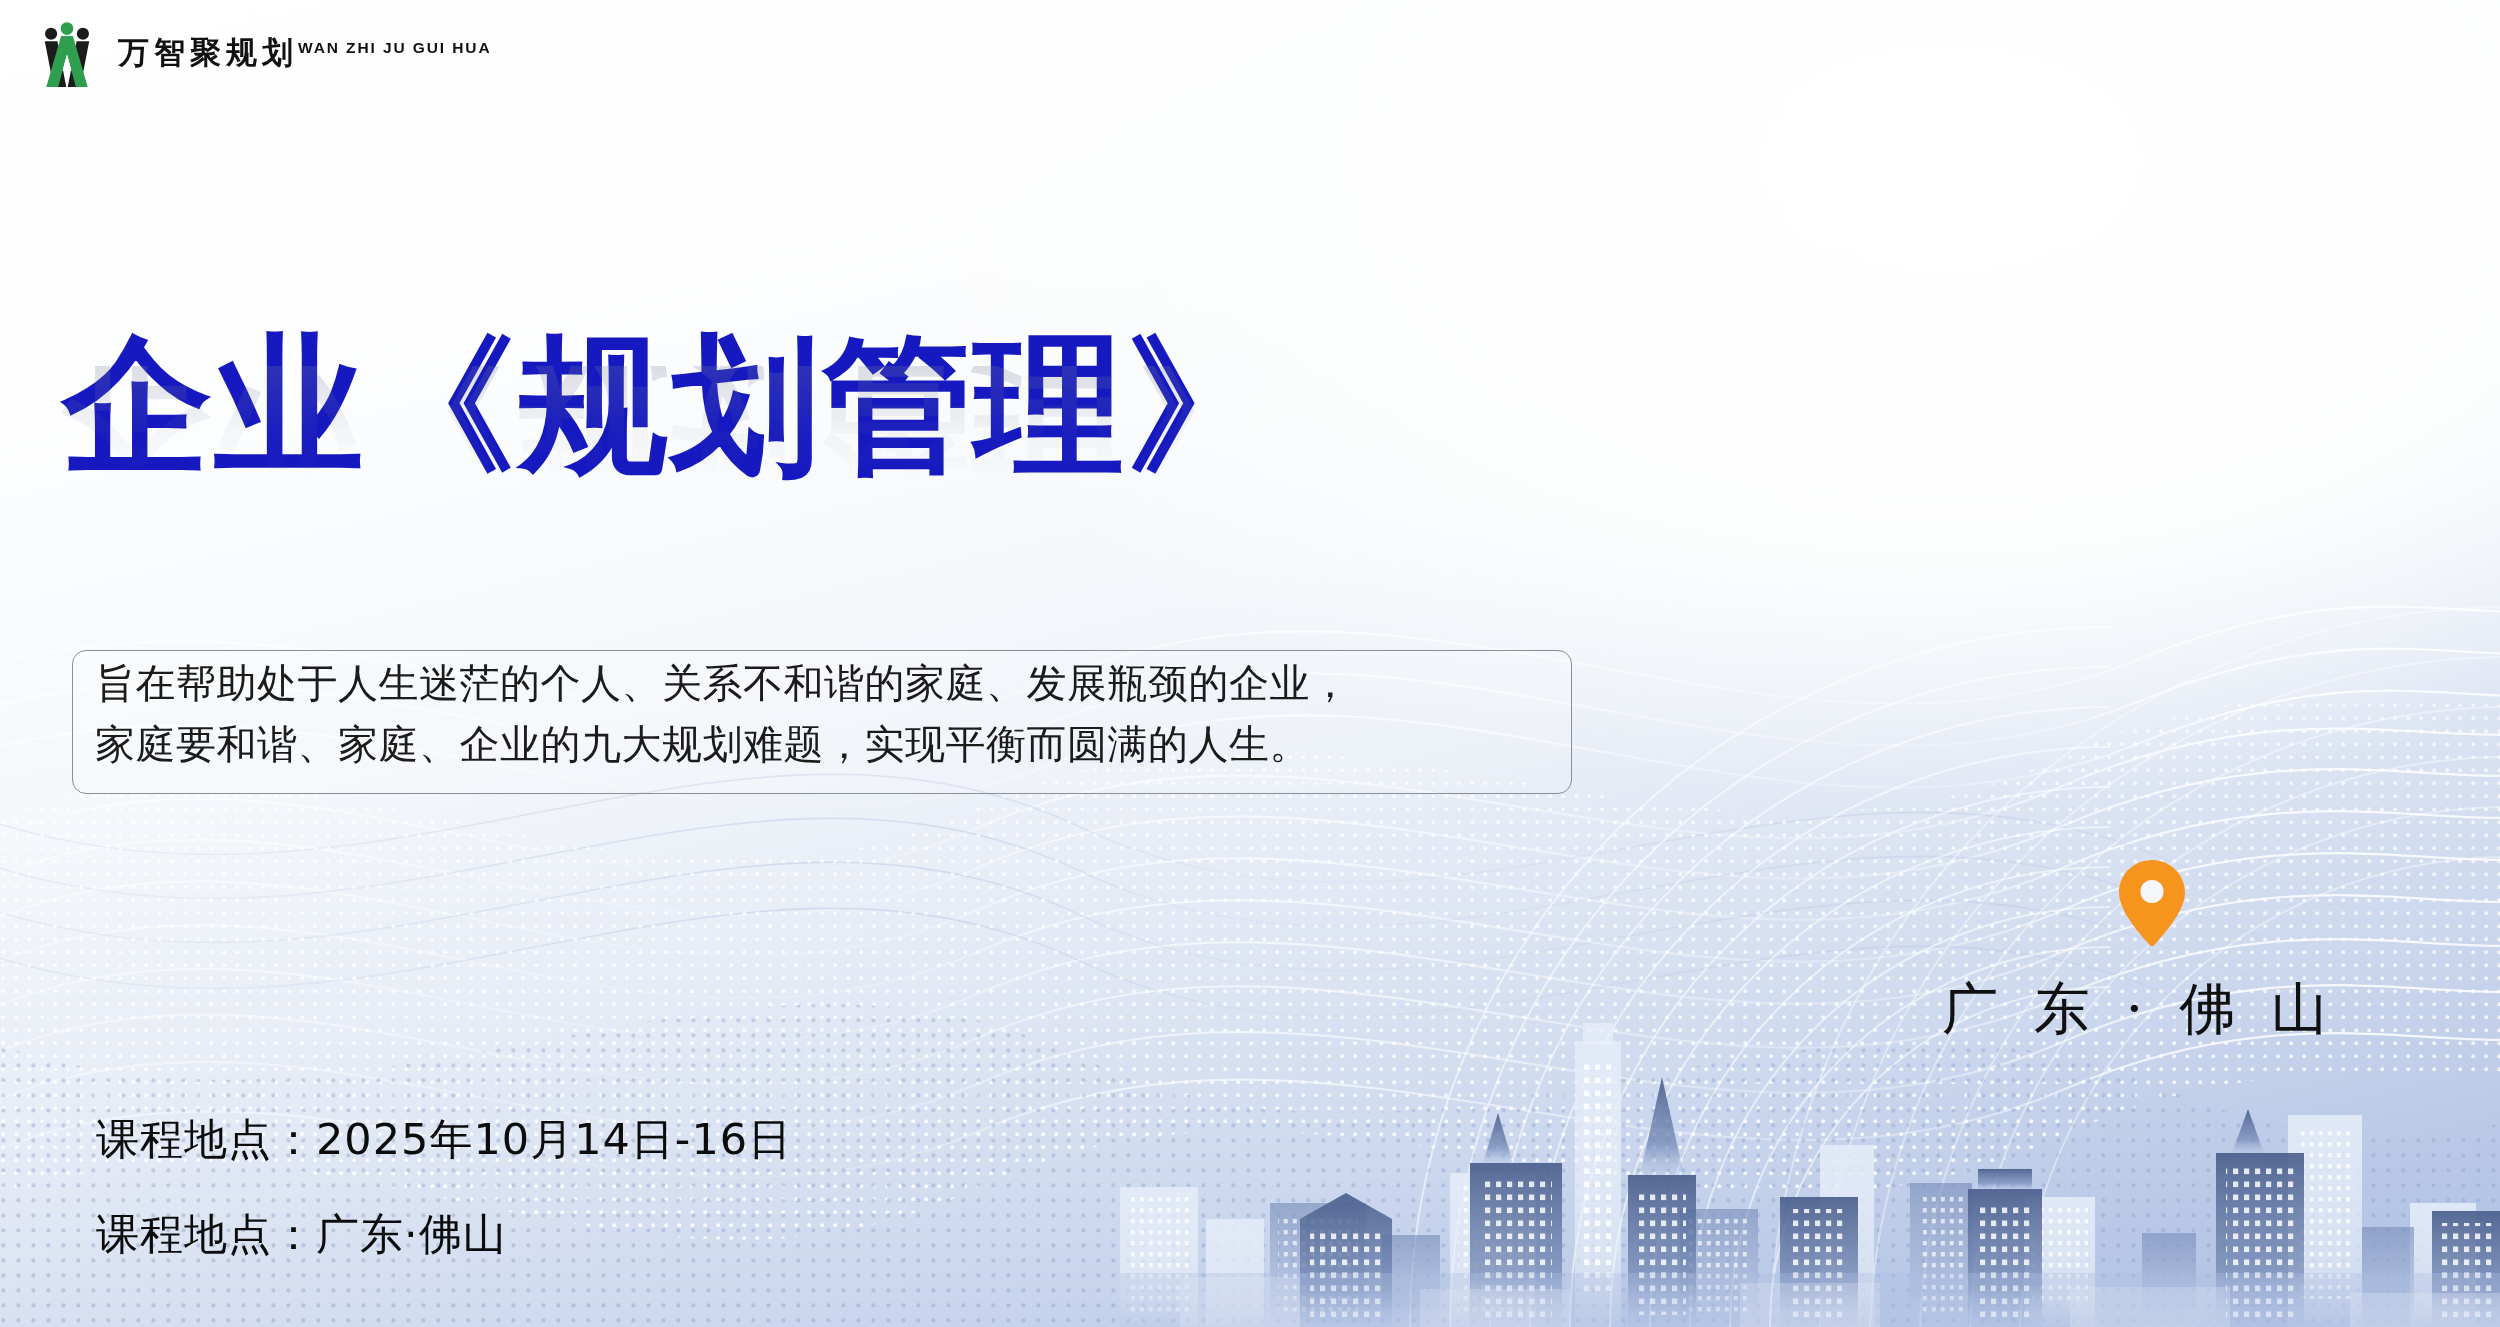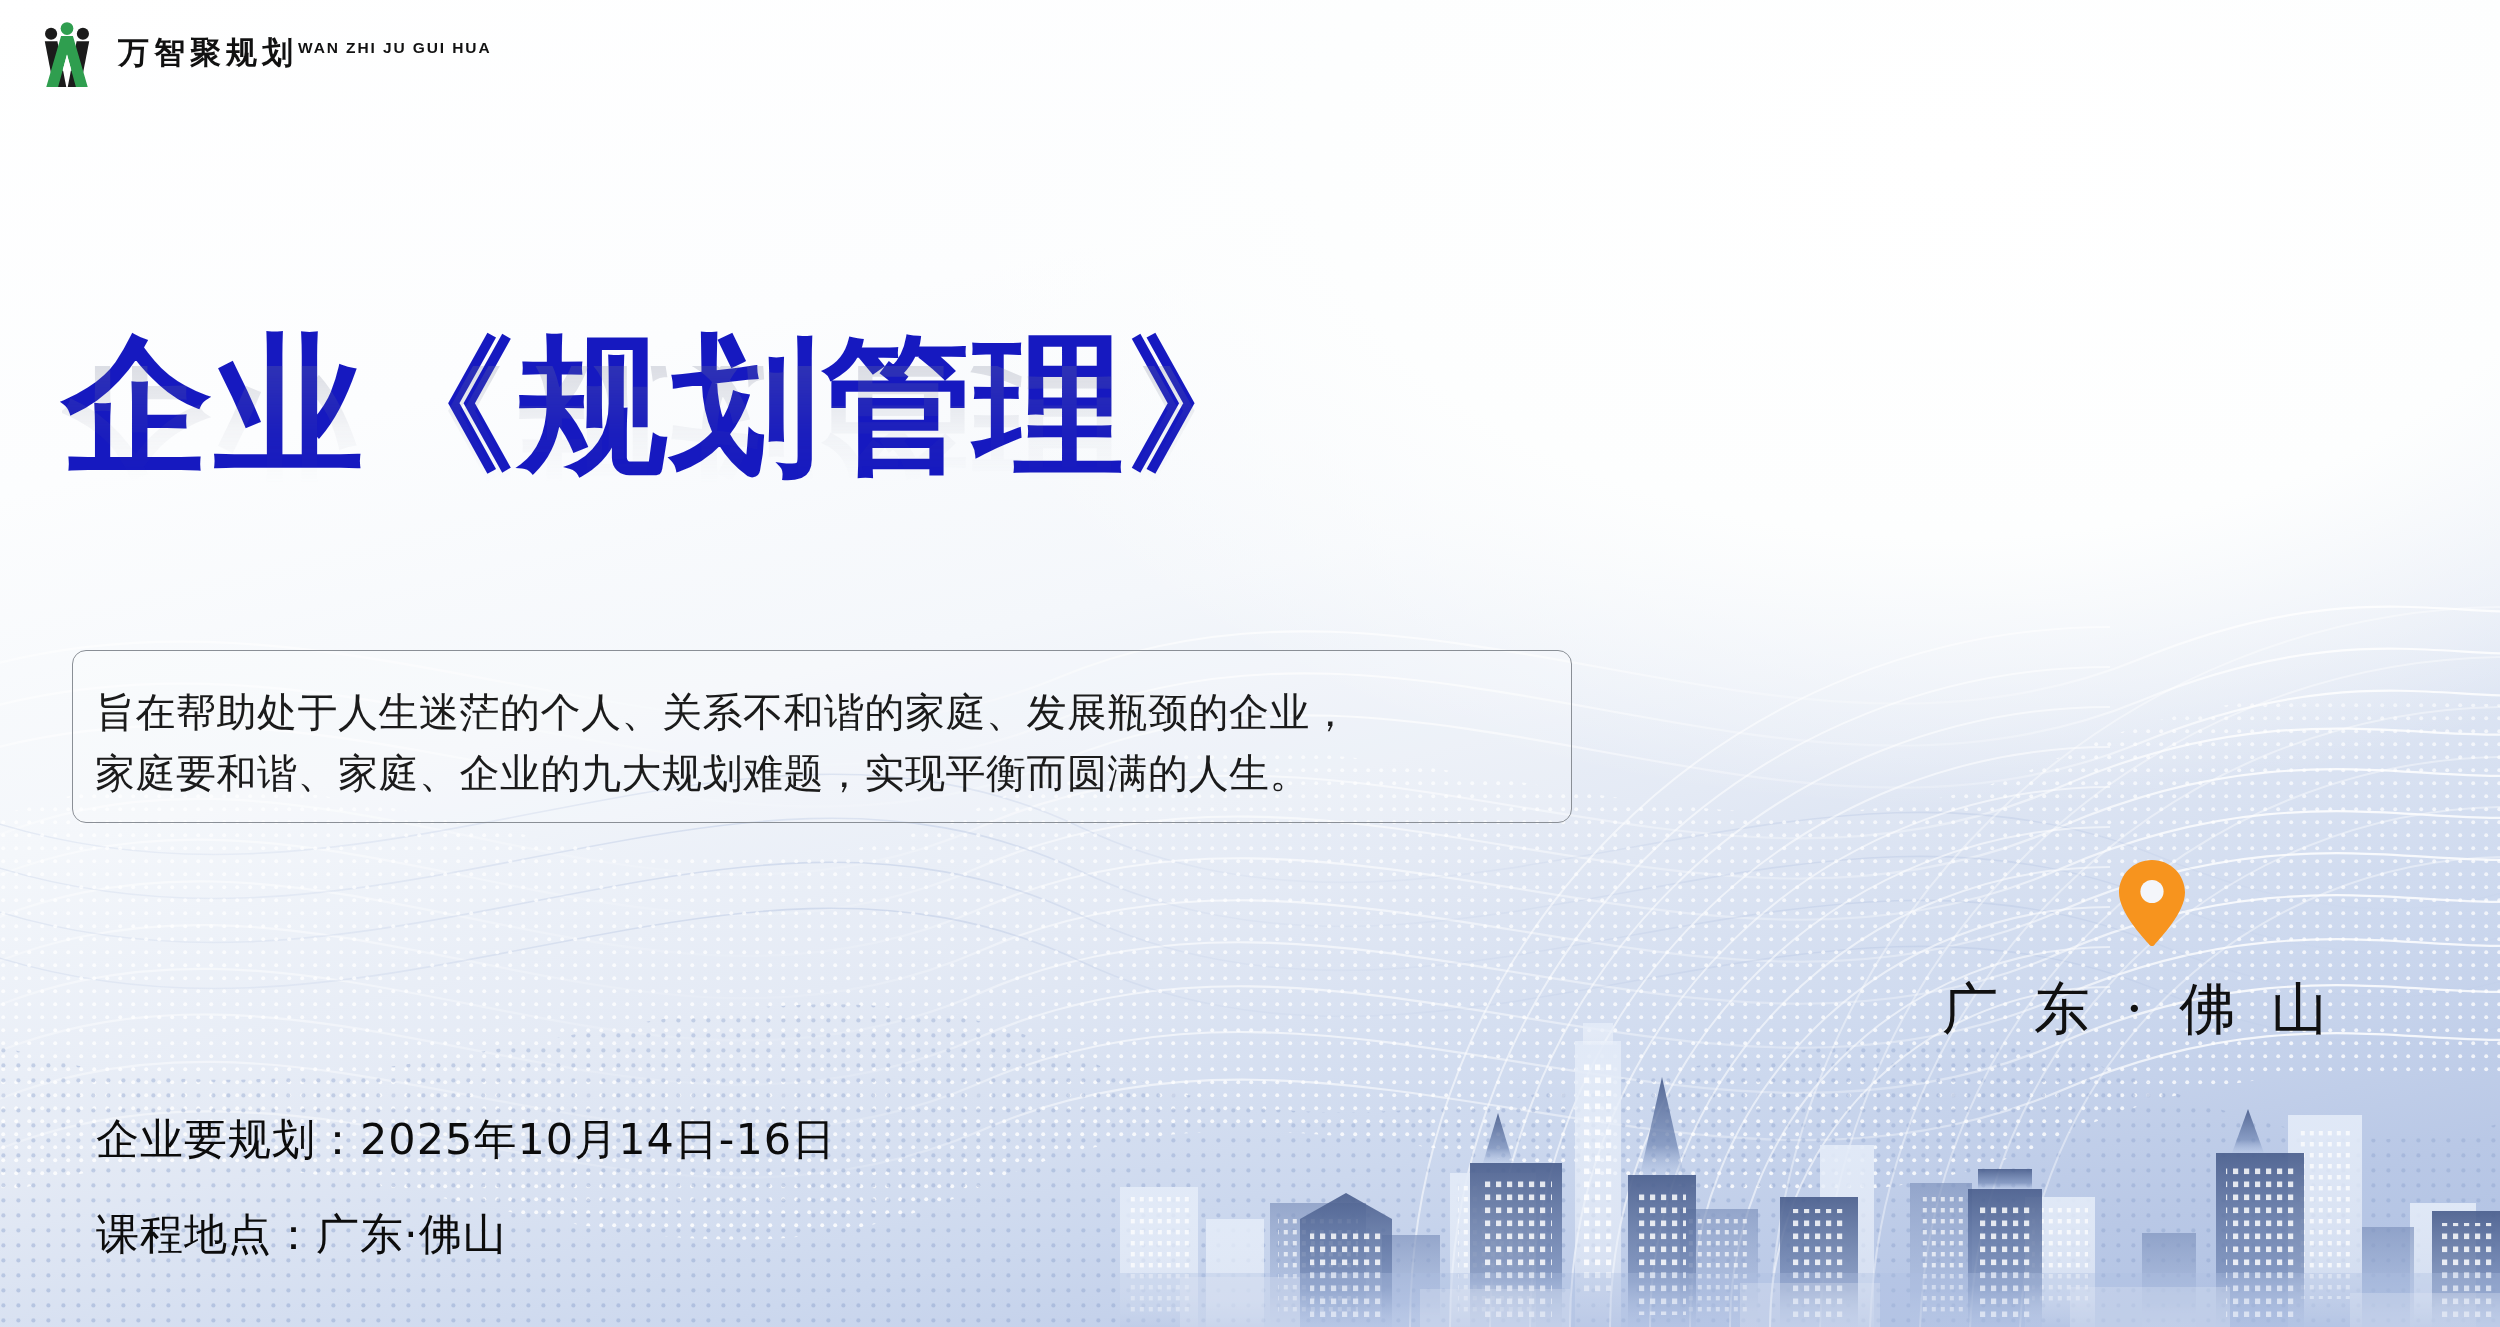--- a/index.html
+++ b/index.html
@@ -42,21 +42,21 @@
     margin-top:4px; height:118px; overflow:hidden;
     color:rgba(120,125,150,0.34);
     -webkit-mask-image:linear-gradient(to top, rgba(0,0,0,0.72) 0%, rgba(0,0,0,0.18) 55%, rgba(0,0,0,0) 100%);
             mask-image:linear-gradient(to top, rgba(0,0,0,0.72) 0%, rgba(0,0,0,0.18) 55%, rgba(0,0,0,0) 100%);
   }
 
   
   #desc-box {
     position:absolute; left:72px; top:650px; width:1500px;
     border:1.5px solid #8a8f96; border-radius:14px;
-    padding:31px 22px 18px 22px;
+    padding:2px 22px 18px 22px;
     background:rgba(255,255,255,0.18);
   }
   .desc-line { font-family:"DejaVu Sans", sans-serif; font-size:40px; color:#1b1b1b;
                line-height:1.52; letter-spacing:0.5px; white-space:nowrap; }
 
   
   #slogan {
     position:absolute; left:118px; top:838px;
     font-family:"DejaVu Serif", serif; font-size:54px; font-weight:600;
     letter-spacing:7px; color:#0d0d0d; white-space:nowrap;
@@ -291,17 +291,17 @@
 
   <div id="location">
     <svg id="pin-icon" viewBox="0 0 66 86">
       <path d="M33,0 C14.8,0 0,14.6 0,32.6 C0,52.5 24.4,77.8 30.6,85.0 C31.8,86.4 34.2,86.4 35.4,85.0 C41.6,77.8 66,52.5 66,32.6 C66,14.6 51.2,0 33,0 Z" fill="#f7941e"></path>
       <circle cx="33" cy="31.5" r="11.6" fill="#f4f6fa"></circle>
     </svg>
     <div id="location-label">广 东 · 佛 山</div>
   </div>
 
   <div id="course-info">
-    <div class="info-line">企业要规划：2025年10月14日-16日</div>
+    <div class="info-line">课程地点：2025年10月14日-16日</div>
     <div class="info-line">课程地点：广东·佛山</div>
   </div>
 
 </div>
 
 </body></html>

